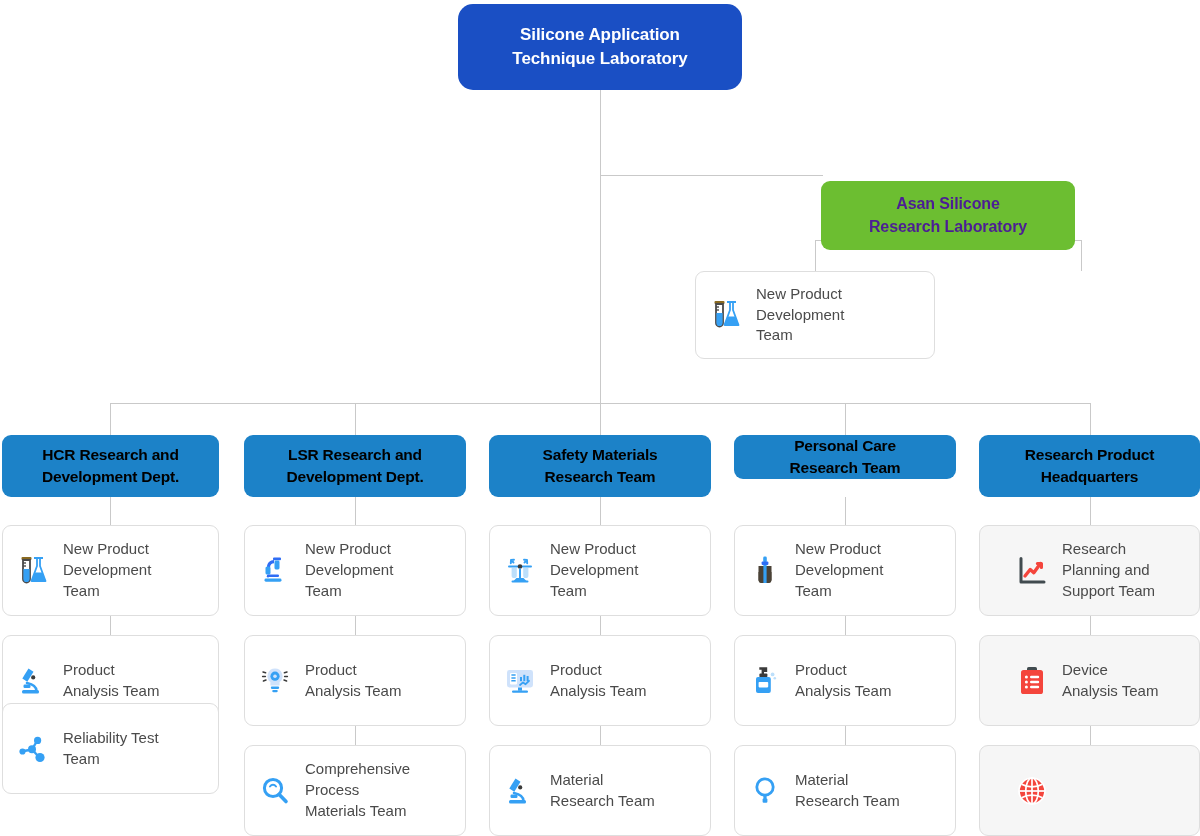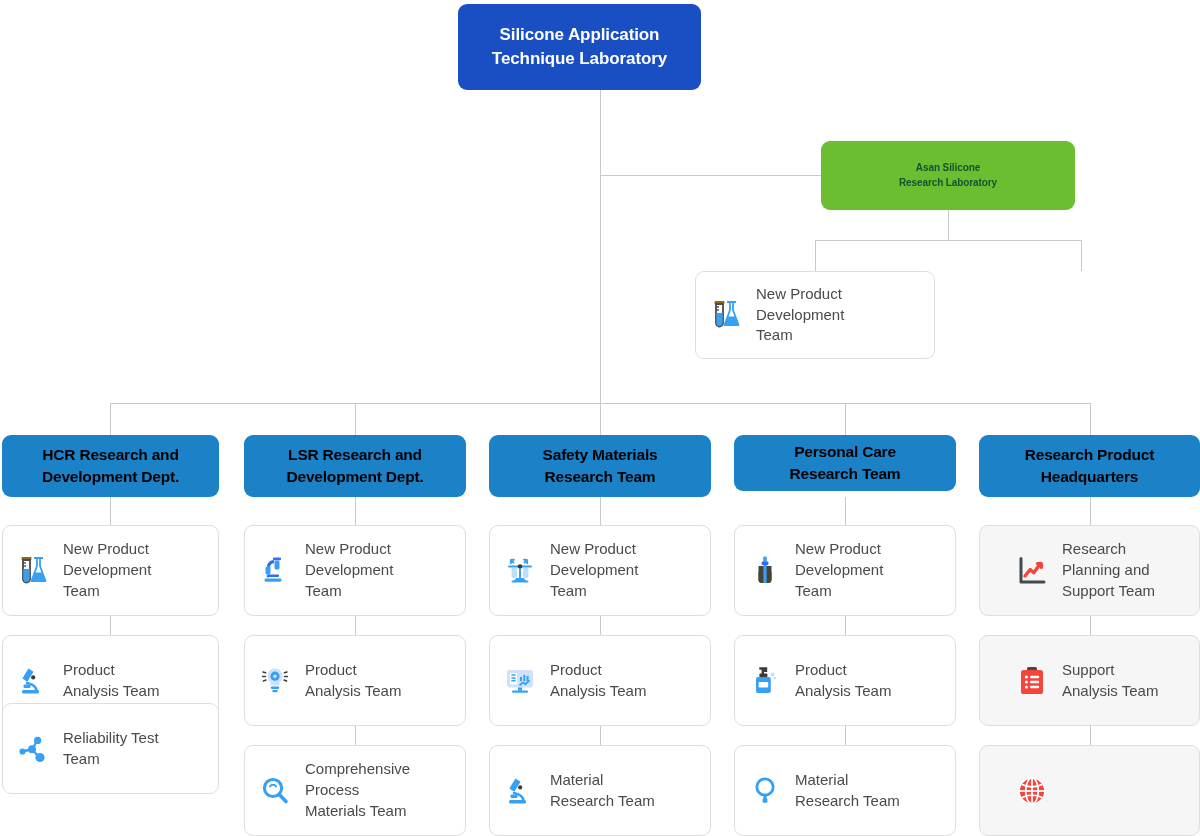--- a/index.html
+++ b/index.html
@@ -33,26 +33,27 @@
     color:#ffffff;
     border-radius:9px;
     font-size:17px;
     font-weight:bold;
     line-height:1.42;
     letter-spacing:-0.1px;
   }
   
   .node.green{
     background:#6cbe31;
-    color:#14532d;
+    color:#4c1d95;
     border-radius:9px;
-    font-size:10px;
+    font-size:16px;
     font-weight:bold;
     line-height:1.42;
     letter-spacing:-0.1px;
+    margin-top:40px;
   }
   
   .node.dept{
     background:#1c82c8;
     color:#000000;
     border-radius:9px;
     font-size:15.5px;
     font-weight:bold;
     line-height:1.44;
     letter-spacing:-0.2px;
@@ -112,21 +113,21 @@
       <div class="line v" style="left: 600px; top: 616px; height: 19px;"></div>
       <div class="line v" style="left: 600px; top: 726px; height: 19px;"></div>
       <div class="line v" style="left: 845px; top: 497px; height: 28px;"></div>
       <div class="line v" style="left: 845px; top: 616px; height: 19px;"></div>
       <div class="line v" style="left: 845px; top: 726px; height: 19px;"></div>
       <div class="line v" style="left: 1090px; top: 497px; height: 28px;"></div>
       <div class="line v" style="left: 1090px; top: 616px; height: 19px;"></div>
       <div class="line v" style="left: 1090px; top: 726px; height: 19px;"></div>
     </div>
 
-  <div class="node root" style="left:458px;top:4px;width:243px;height:86px;">
+  <div class="node root" style="left:458px;top:4px;width:284px;height:86px;border-radius:15px;">
     <span class="nowrap">Silicone Application
 Technique Laboratory</span>
   </div>
 
   <div class="node green" style="left:821px;top:141px;width:254px;height:69px;">
     <span class="nowrap">Asan Silicone
 Research Laboratory</span>
   </div>
 
   <div class="node leaf" style="left:695px;top:271px;width:240px;height:88px;">
@@ -300,21 +301,21 @@
       <path d="M13.5 5.5l5 3.2-6.2 10-5-3.2z" fill="#35a0f4"></path>
       <circle cx="18.2" cy="14.4" r="2.1" fill="#3b3b3b"></circle>
       <path d="M12 20c5.5 1.2 9.5 4 9.5 8" fill="none" stroke="#35a0f4" stroke-width="2.6" stroke-linecap="round"></path>
       <rect x="8.5" y="21.5" width="7" height="3.4" rx="1.2" fill="#35a0f4"></rect>
       <rect x="7" y="27" width="17" height="3.4" rx="1.5" fill="#35a0f4"></rect>
     </svg>
         </span>
         <span class="leaf-txt nowrap">Material
 Research Team</span>
       </div>
-      <div class="node dept" style="left: 734px; top: 435px; width: 222px; height: 56px;">
+      <div class="node dept" style="left: 734px; top: 435px; width: 222px; height: 44px;">
         <span class="nowrap">Personal Care
 Research Team</span>
       </div>
       <div class="node leaf" style="left: 734px; top: 525px; width: 222px; height: 91px;">
         <span class="leaf-ico">
           <svg width="36" height="36" viewBox="0 0 36 36">
       <rect x="16.2" y="3.5" width="3.6" height="6" rx="1.4" fill="#35a0f4"></rect>
       <rect x="14.6" y="8.6" width="6.8" height="3.4" rx="1" fill="#2f6df5"></rect>
       <path d="M11.5 13h13v13.5a3.6 3.6 0 0 1-3.6 3.6h-5.8a3.6 3.6 0 0 1-3.6-3.6z" fill="#4a4237"></path>
       <rect x="16.4" y="12" width="3.2" height="16" fill="#35a0f4"></rect>
@@ -375,21 +376,21 @@
       <g fill="#ffffff">
               <circle cx="12.4" cy="14" r="1.5"></circle>
               <circle cx="12.4" cy="19" r="1.5"></circle>
               <circle cx="12.4" cy="24" r="1.5"></circle>
       <rect x="16" y="12.8" width="9.2" height="2.4" rx="1.2"></rect>
               <rect x="16" y="17.8" width="9.2" height="2.4" rx="1.2"></rect>
               <rect x="16" y="22.8" width="9.2" height="2.4" rx="1.2"></rect>
             </g>
     </svg>
         </span>
-        <span class="leaf-txt nowrap">Support
+        <span class="leaf-txt nowrap">Device
 Analysis Team</span>
       </div>
       <div class="node leaf tinted" style="left: 979px; top: 745px; width: 221px; height: 91px;">
         <span class="leaf-ico">
           <svg width="36" height="36" viewBox="0 0 36 36">
       <circle cx="18" cy="18" r="13" fill="#f4453c"></circle>
       <g fill="none" stroke="#ffffff" stroke-width="1.7">
         <circle cx="18" cy="18" r="13"></circle>
         <line x1="18" y1="5" x2="18" y2="31"></line>
         <line x1="5" y1="18" x2="31" y2="18"></line>

